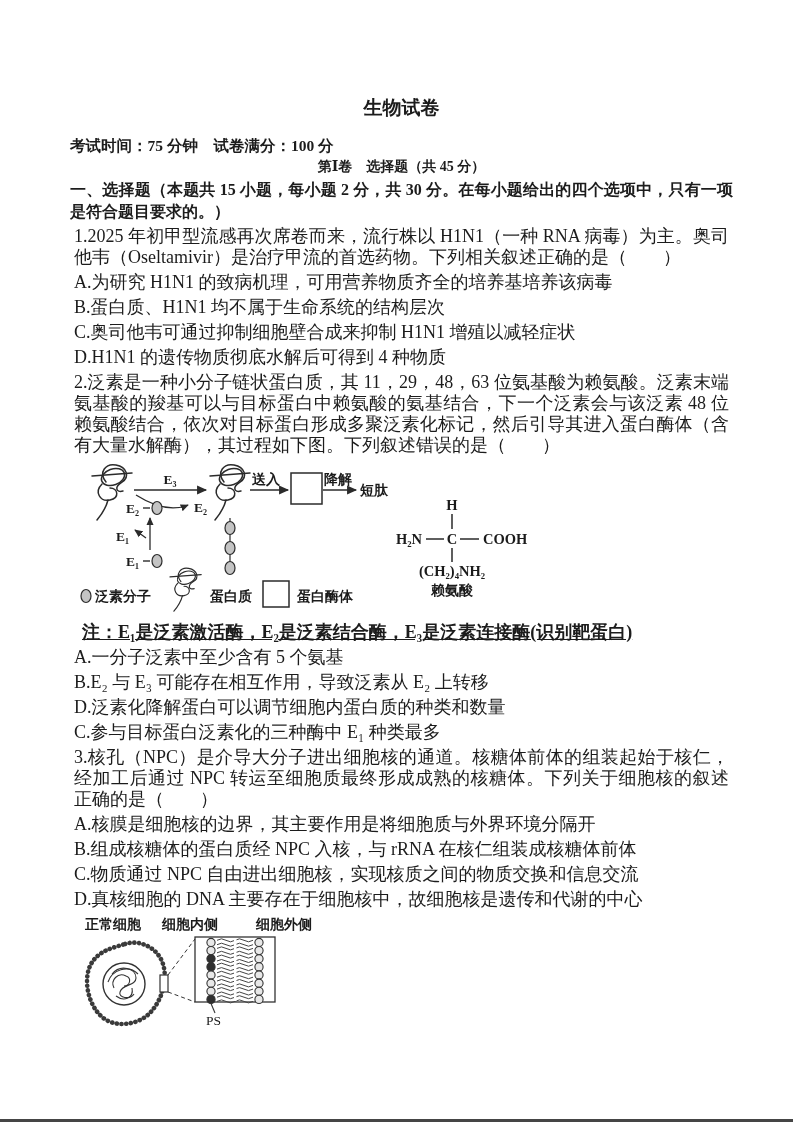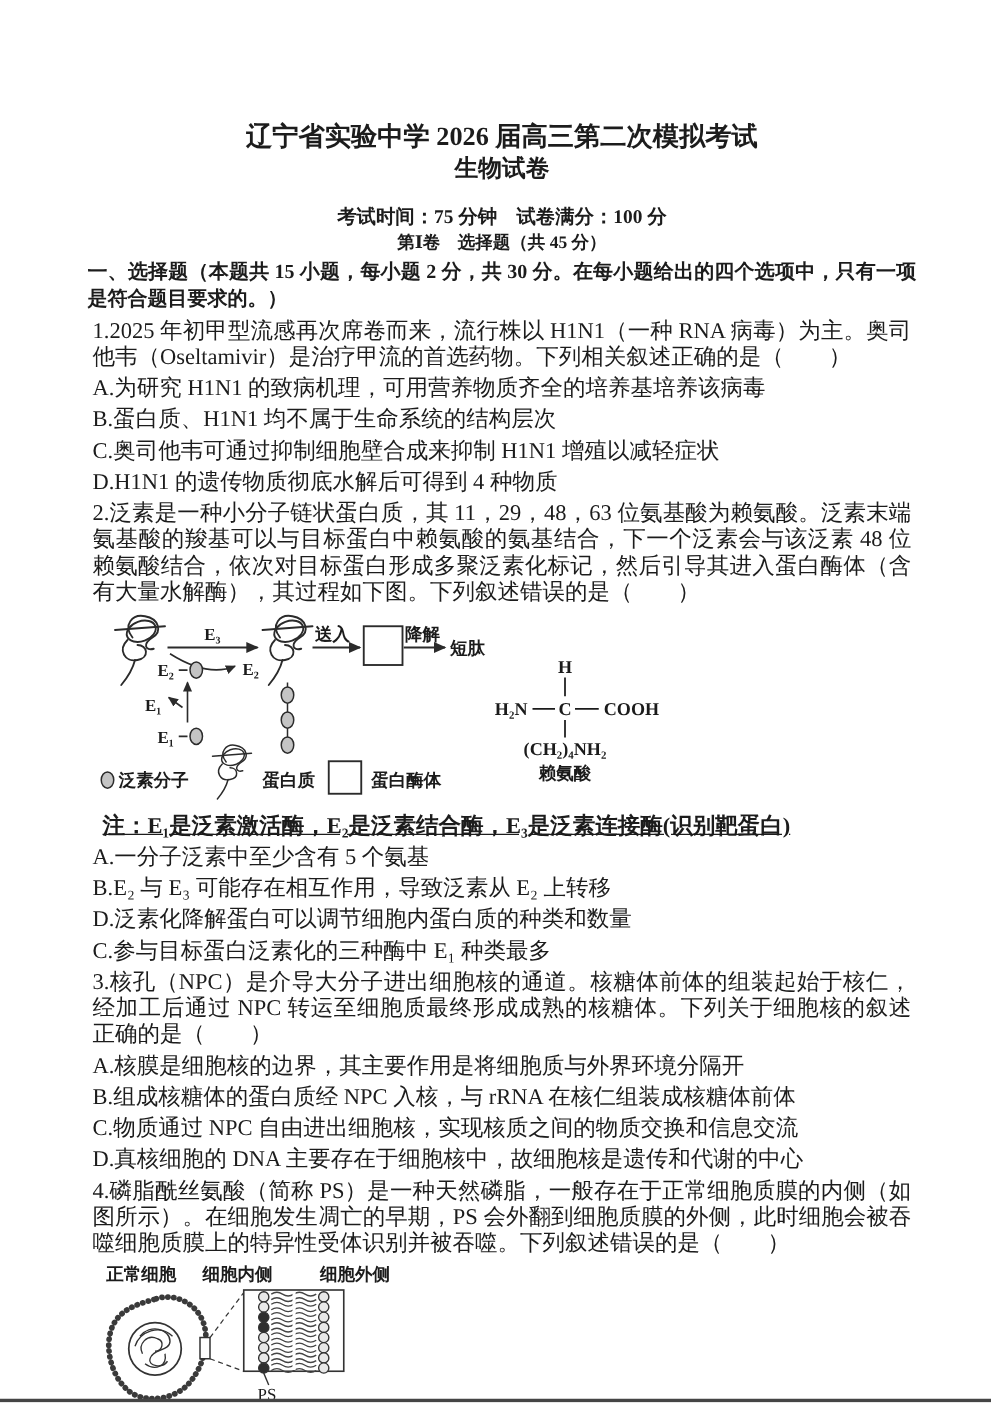--- a/index.html
+++ b/index.html
@@ -4,40 +4,39 @@
 <style>
   html,body { margin:0; padding:0; background:#ffffff; }
   .page {
     position:relative; width:793px; height:1122px; background:#ffffff;
     font-family:"Liberation Serif","DejaVu Serif",serif; color:#1c1c1c;
     overflow:hidden;
   }
   .content { position:absolute; left:70px; top:95px; width:663px; }
   .doc-title   { font-size:21px; font-weight:bold; text-align:center; line-height:28px; margin:0; }
   .doc-subtitle{ font-size:19px; font-weight:bold; text-align:center; line-height:26px; margin:0 0 0 0; }
-  .exam-info   { font-size:15.5px; font-weight:bold; text-align:center; line-height:20px; margin:15px 0 0 0; }
+  .exam-info   { font-size:15.5px; font-weight:bold; text-align:left; line-height:20px; margin:15px 0 0 0; }
   .section-title{ font-size:14px; font-weight:bold; text-align:center; line-height:20px; margin:1px 0 0 0; }
   .part-heading{ font-size:16px; font-weight:bold; line-height:21.5px; margin:2px 0 0 0; text-align:justify; }
   .para { font-size:18px; line-height:21px; margin:4px; text-align:justify; }
   .note { font-weight:bold; padding-left:8px;text-decoration:underline; }
   svg.diag { display:block; }
   svg text { font-family:"Liberation Serif","DejaVu Serif",serif; fill:#1b1b1b; }
   svg .dlabel { font-size:14px; font-weight:bold; }
   svg .elabel { font-size:13.5px; font-weight:bold; }
   svg .chem   { font-size:14.5px; font-weight:bold; }
   svg .pslabel{ font-size:13.5px; }
   .page-bottom-line { position:absolute; left:0; right:0; bottom:0; height:3px; background:#454545; }
 </style>
 </head>
 <body>
 
 <div class="page">
   <div class="content">
 
-    <p class="doc-title">辽宁省实验中学 2026 届高三第二次模拟考试</p>
     <p class="doc-subtitle">生物试卷</p>
     <p class="exam-info">考试时间：75 分钟　试卷满分：100 分</p>
     <p class="section-title">第Ⅰ卷　选择题（共 45 分）</p>
     <p class="part-heading">一、选择题（本题共 15 小题，每小题 2 分，共 30 分。在每小题给出的四个选项中，只有一项是符合题目要求的。）</p>
 
     <p class="para">1.2025 年初甲型流感再次席卷而来，流行株以 H1N1（一种 RNA 病毒）为主。奥司他韦（Oseltamivir）是治疗甲流的首选药物。下列相关叙述正确的是（　　）</p>
     <p class="para">A.为研究 H1N1 的致病机理，可用营养物质齐全的培养基培养该病毒</p>
     <p class="para">B.蛋白质、H1N1 均不属于生命系统的结构层次</p>
     <p class="para">C.奥司他韦可通过抑制细胞壁合成来抑制 H1N1 增殖以减轻症状</p>
     <p class="para">D.H1N1 的遗传物质彻底水解后可得到 4 种物质</p>
@@ -118,21 +117,20 @@
     <p class="para">B.E₂ 与 E₃ 可能存在相互作用，导致泛素从 E₂ 上转移</p>
     <p class="para">D.泛素化降解蛋白可以调节细胞内蛋白质的种类和数量</p>
     <p class="para">C.参与目标蛋白泛素化的三种酶中 E₁ 种类最多</p>
 
     <p class="para">3.核孔（NPC）是介导大分子进出细胞核的通道。核糖体前体的组装起始于核仁，经加工后通过 NPC 转运至细胞质最终形成成熟的核糖体。下列关于细胞核的叙述正确的是（　　）</p>
     <p class="para">A.核膜是细胞核的边界，其主要作用是将细胞质与外界环境分隔开</p>
     <p class="para">B.组成核糖体的蛋白质经 NPC 入核，与 rRNA 在核仁组装成核糖体前体</p>
     <p class="para">C.物质通过 NPC 自由进出细胞核，实现核质之间的物质交换和信息交流</p>
     <p class="para">D.真核细胞的 DNA 主要存在于细胞核中，故细胞核是遗传和代谢的中心</p>
 
-    <p class="para">4.磷脂酰丝氨酸（简称 PS）是一种天然磷脂，一般存在于正常细胞质膜的内侧（如图所示）。在细胞发生凋亡的早期，PS 会外翻到细胞质膜的外侧，此时细胞会被吞噬细胞质膜上的特异性受体识别并被吞噬。下列叙述错误的是（　　）</p>
 
     <svg class="diag" width="280" height="134" viewBox="0 0 280 134" xmlns="http://www.w3.org/2000/svg" style="margin-top:3px;">
 
       <text class="dlabel" x="15" y="15">正常细胞</text>
       <text class="dlabel" x="92" y="15">细胞内侧</text>
       <text class="dlabel" x="186" y="15">细胞外侧</text>
 
       <g>
         <path d="M55,30 C70,25 88,34 93,50 C98,66 92,86 80,99 C67,112 43,114 31,102 C19,91 13,68 20,52 C27,37 42,34 55,30 Z" fill="none" stroke="#3a3a3a" stroke-width="4.6" stroke-dasharray="0.1 4.6" stroke-linecap="round"></path>
         <circle cx="54" cy="70" r="21" fill="none" stroke="#333333" stroke-width="1.4"></circle>

